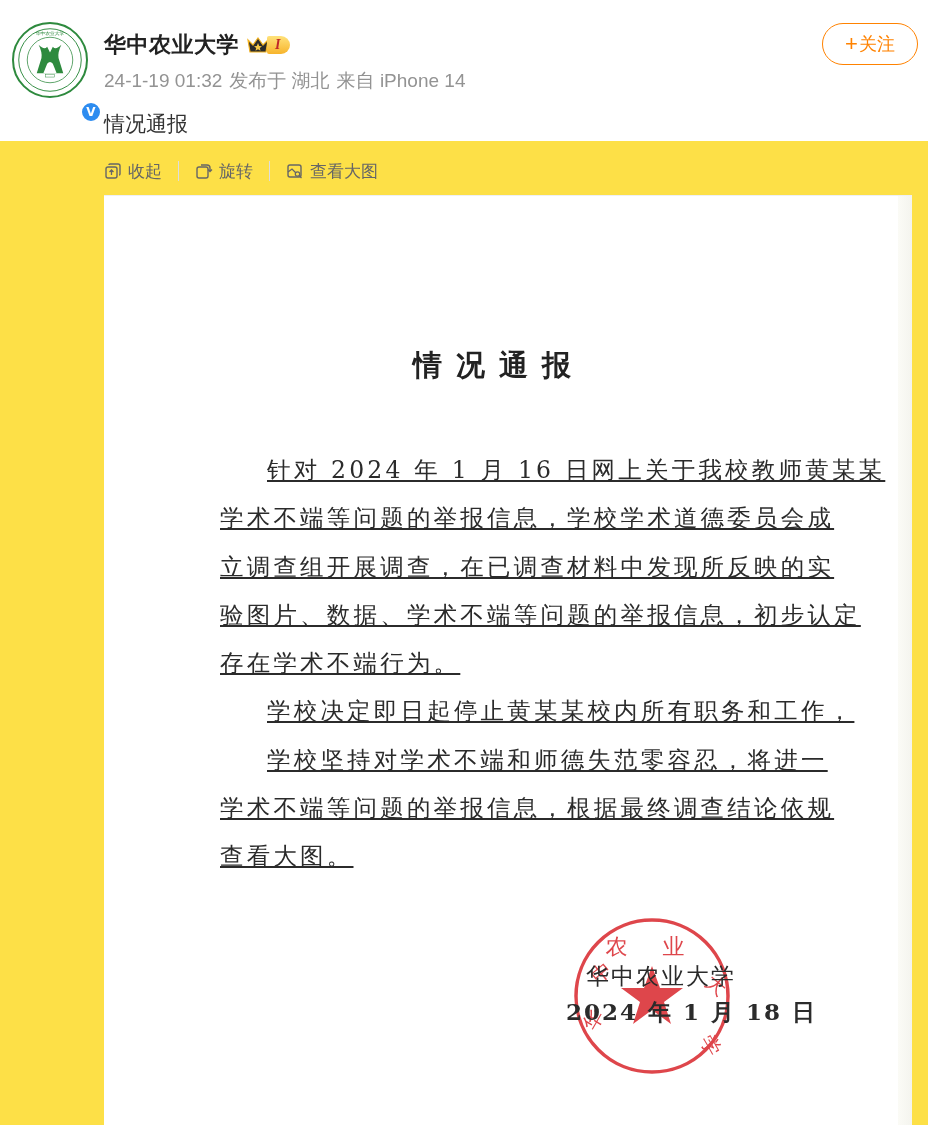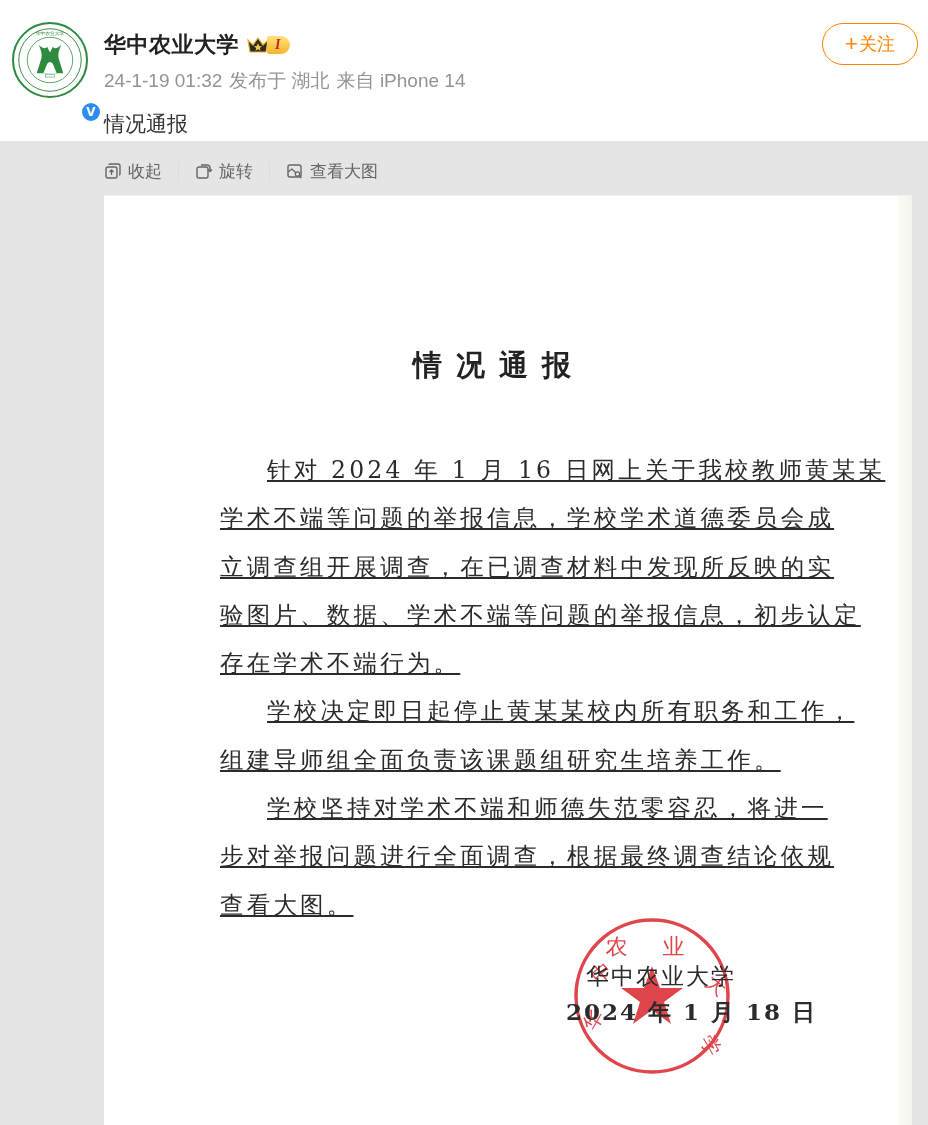--- a/index.html
+++ b/index.html
@@ -21,21 +21,21 @@
                 color: #c0282a; font-family: "Liberation Serif", serif; font-style: italic; font-weight: bold;
                 font-size: 14px; line-height: 18px; border-radius: 2px 9px 9px 2px; position: relative; }
   .meta { position: absolute; left: 104px; top: 68px; font-size: 19px; color: #939393; white-space: nowrap; text-align: right; }
   .meta span { margin-right: 7px; }
   .post-text { position: absolute; left: 104px; top: 110px; font-size: 21px; color: #333; }
   .follow-btn { position: absolute; left: 822px; top: 23px; width: 96px; height: 42px; border: 1.5px solid #ff8200;
                 border-radius: 21px; color: #ff8200; font-size: 18px; display: flex; align-items: center;
                 justify-content: center; background: #fff; cursor: pointer; }
   .follow-btn .plus { font-size: 22px; margin-right: 1px; line-height: 1; }
 
-  .media { position: absolute; left: 0; top: 141px; width: 928px; height: 984px; background: #e5e5e5; }
+  .media { position: absolute; left: 0; top: 141px; width: 928px; height: 984px; background: #fde047; }
   .toolbar { position: absolute; left: 104px; top: 16px; height: 28px; display: flex; align-items: center;
              font-size: 17px; color: #666; }
   .tool { display: flex; align-items: center; cursor: pointer; }
   .tool svg { width: 18px; height: 18px; margin-right: 6px; }
   .sep { width: 1px; height: 20px; background: #ddd; margin: 0 16px; }
 
   .doc { position: absolute; left: 104px; top: 54px; width: 808px; height: 940px; background: #fff;
          border-top: 1px solid #eef0f5; }
   .doc-edge { position: absolute; right: 0; top: 0; width: 14px; height: 100%; background: linear-gradient(90deg, #fbfbf6, #f4f4ee); }
   .doc-title { position: absolute; left: 0; width: 790px; top: 150px; text-align: center; font-family: "DejaVu Serif", serif;
@@ -132,28 +132,25 @@
       </p>
       <div style="text-indent:0">
         <span class="line">学术不端等问题的举报信息，学校学术道德委员会成</span>
         <span class="line">立调查组开展调查，在已调查材料中发现所反映的实</span>
         <span class="line">验图片、数据、学术不端等问题的举报信息，初步认定</span>
         <span class="line">存在学术不端行为。</span>
       </div>
       <p>
         <span class="line">学校决定即日起停止黄某某校内所有职务和工作，</span>
       </p>
-      <div>
-        <span class="line">组建导师组全面负责该课题组研究生培养工作。</span>
-      </div>
       <p>
         <span class="line">学校坚持对学术不端和师德失范零容忍，将进一</span>
       </p>
       <div>
-        <span class="line">步对举报问题进行全面调查，根据最终调查结论依规</span>
+        <span class="line">学术不端等问题的举报信息，根据最终调查结论依规</span>
         <span class="line">查看大图。</span>
       </div>
     </div>
 
     <svg class="seal" viewBox="0 0 164 164">
       <circle cx="82" cy="82" r="76" fill="none" stroke="#d9262c" stroke-width="3.5"></circle>
       <polygon points="82,52 90,74 113,74 94,88 101,110 82,96 63,110 70,88 51,74 74,74" fill="#d9262c"></polygon>
       <text x="82" y="40" font-size="22" fill="#d9262c" text-anchor="middle" font-family="DejaVu Serif, serif" letter-spacing="14">农 业</text>
       <text x="28" y="70" font-size="20" fill="#d9262c" font-family="DejaVu Serif, serif" transform="rotate(-40 28 70)">中</text>
       <text x="134" y="70" font-size="20" fill="#d9262c" font-family="DejaVu Serif, serif" transform="rotate(40 134 70)">大</text>

